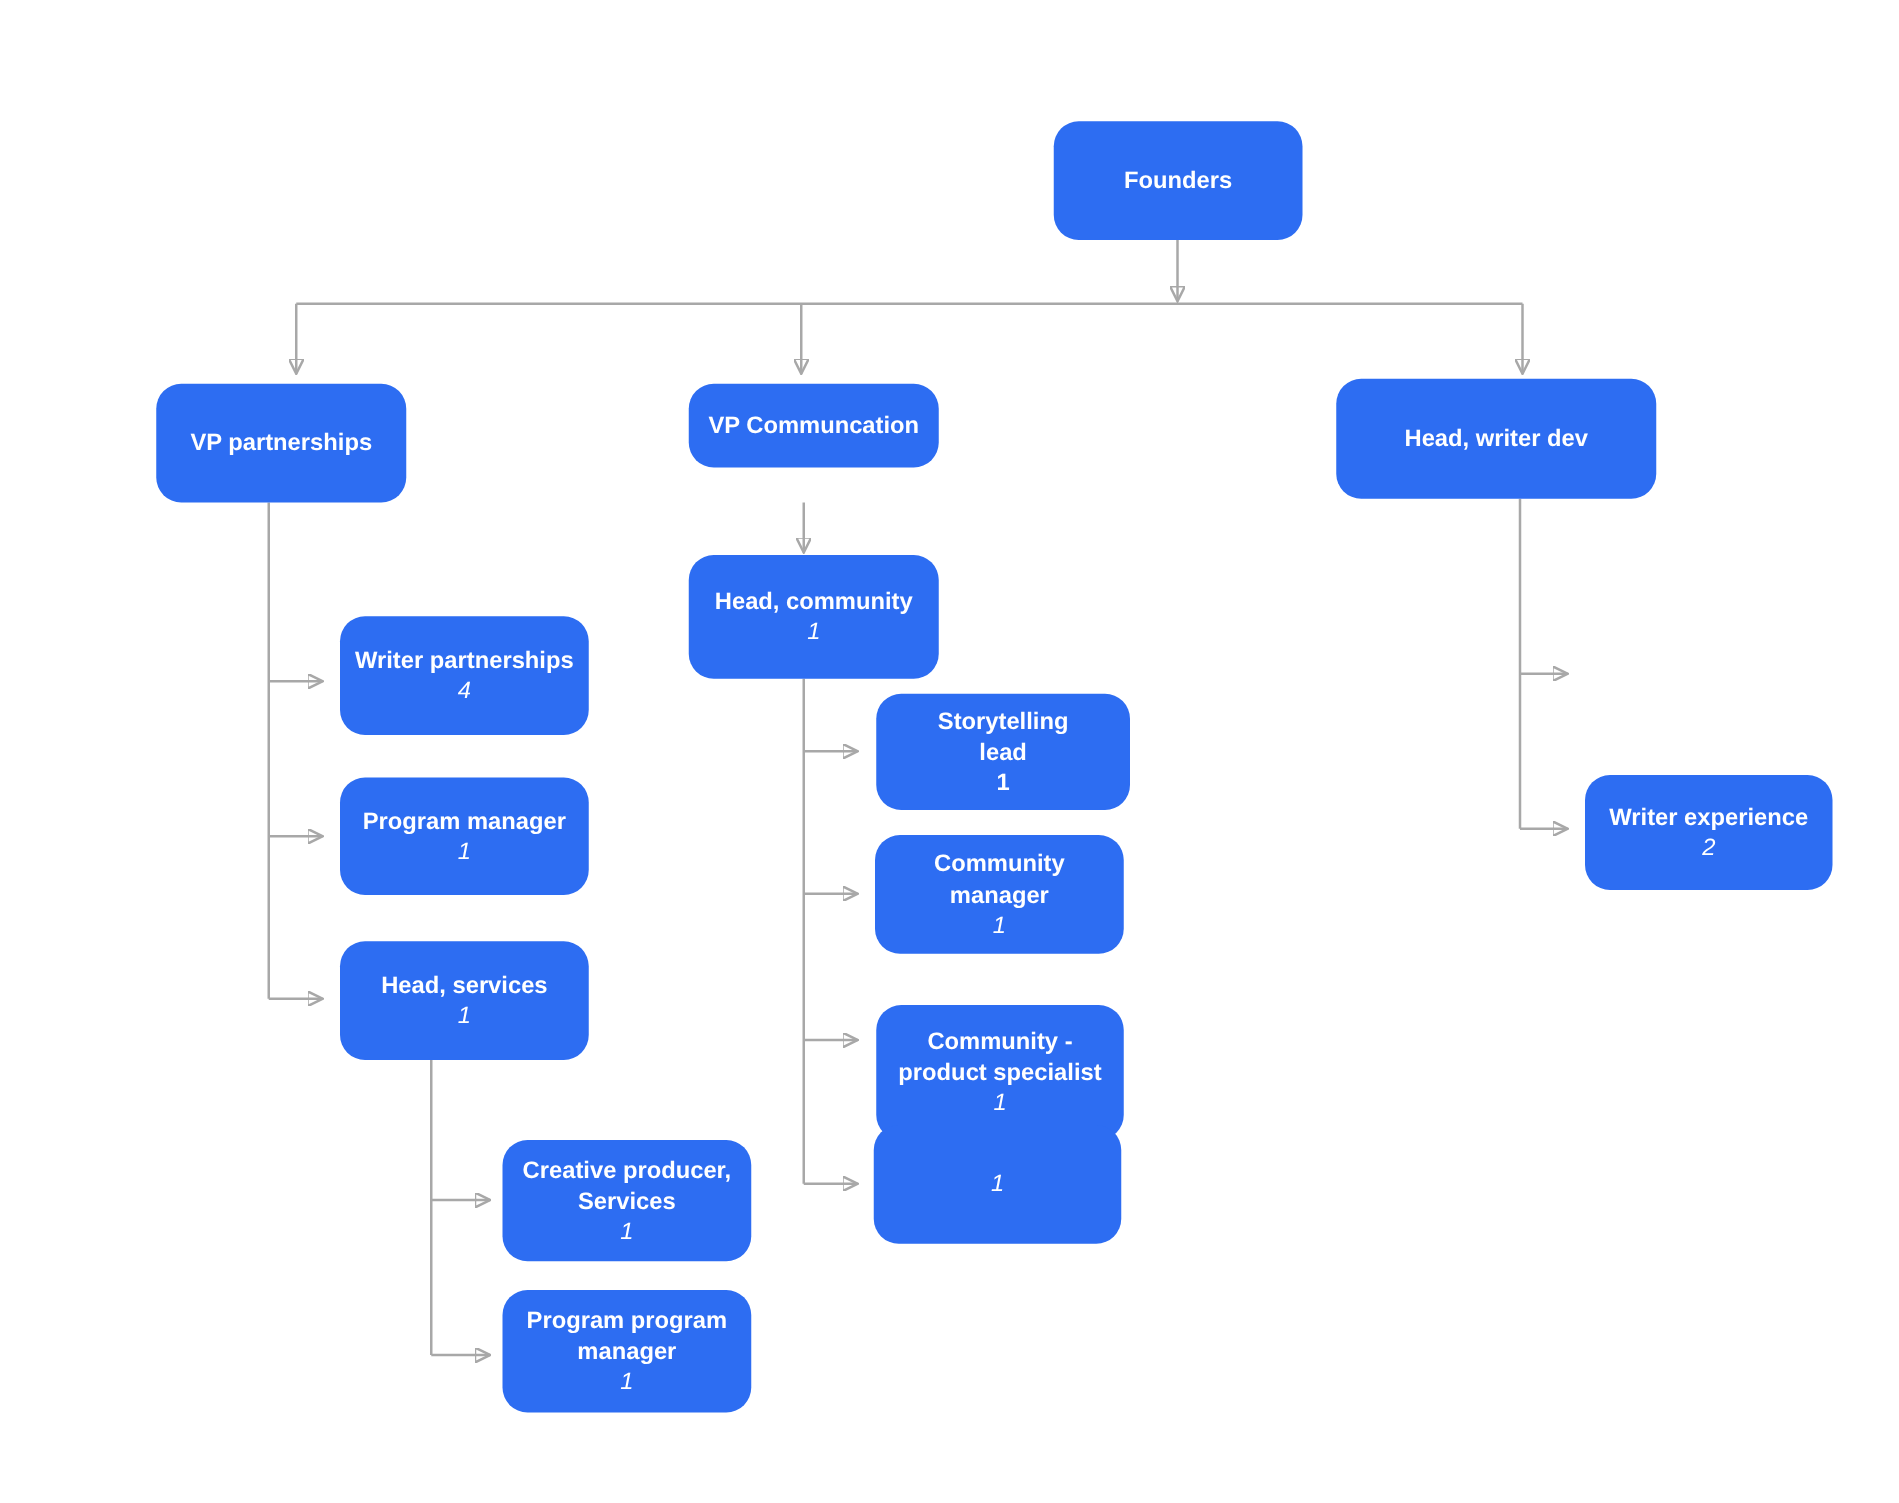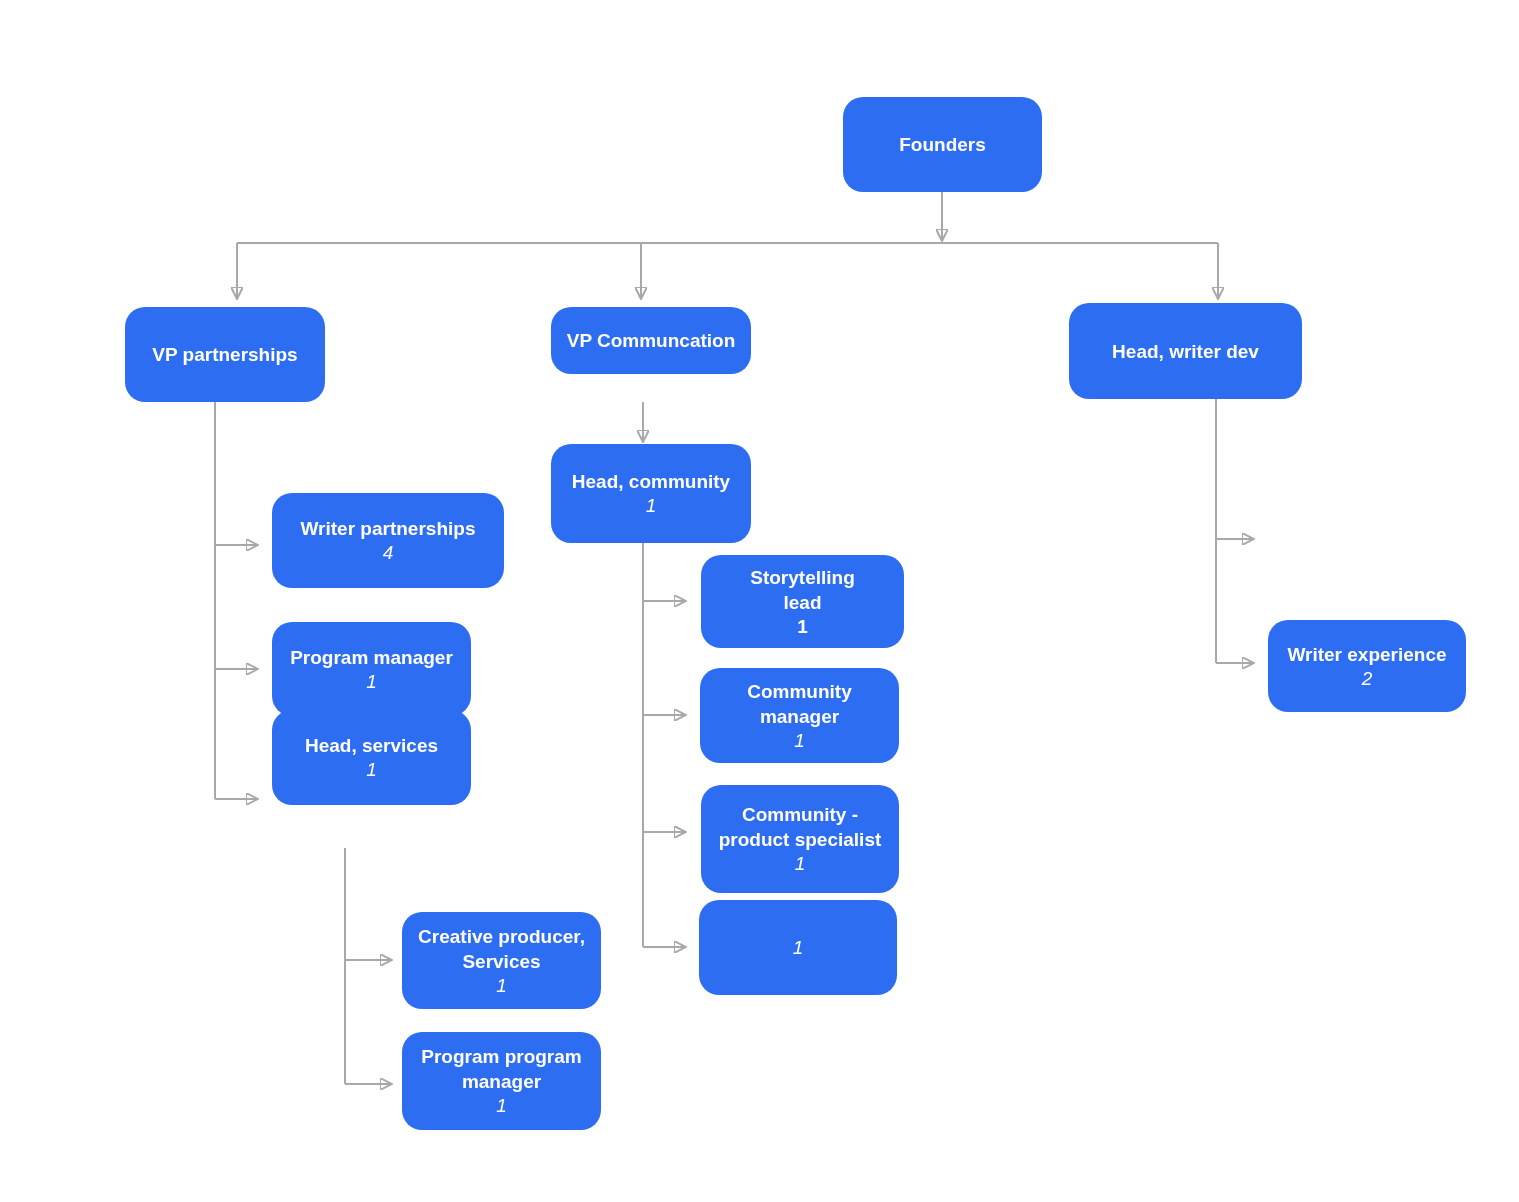--- a/index.html
+++ b/index.html
@@ -110,36 +110,36 @@
   <div class="node" style="left:843px;top:97px;width:199px;height:95px">
     <div class="label">Founders</div>
     <div class="count"></div>
   </div>
 
   <div class="node" style="left:551px;top:307px;width:200px;height:67px">
     <div class="label">VP Communcation</div>
     <div class="count"></div>
   </div>
 
-  <div class="node" style="left:1069px;top:303px;width:233px;height:96px">
+  <div class="node" style="left:1069px;top:303px;width:256px;height:96px">
     <div class="label">Head, writer dev</div>
     <div class="count"></div>
   </div>
 
-  <div class="node" style="left:272px;top:493px;width:232px;height:95px">
+  <div class="node" style="left:272px;top:493px;width:199px;height:95px">
     <div class="label">Writer partnerships</div>
     <div class="count">4</div>
   </div>
 
   <div class="node" style="left:272px;top:622px;width:199px;height:94px">
     <div class="label">Program manager</div>
     <div class="count">1</div>
   </div>
 
-  <div class="node" style="left:272px;top:710px;width:199px;height:95px">
+  <div class="node" style="left:272px;top:753px;width:199px;height:95px">
     <div class="label">Head, services</div>
     <div class="count">1</div>
   </div>
 
   <div class="node" style="left:402px;top:912px;width:199px;height:97px">
     <div class="label">Creative producer,
 Services</div>
     <div class="count">1</div>
   </div>
 
@@ -159,21 +159,21 @@
 lead</div>
     <div class="count count--bold">1</div>
   </div>
 
   <div class="node" style="left:700px;top:668px;width:199px;height:95px">
     <div class="label">Community
 manager</div>
     <div class="count">1</div>
   </div>
 
-  <div class="node" style="left:701px;top:785px;width:198px;height:108px">
+  <div class="node" style="left:701px;top:804px;width:198px;height:108px">
     <div class="label">Community -
 product specialist</div>
     <div class="count">1</div>
   </div>
 
   <div class="node" style="left:699px;top:900px;width:198px;height:95px">
     <div class="count">1</div>
   </div>
 
 

